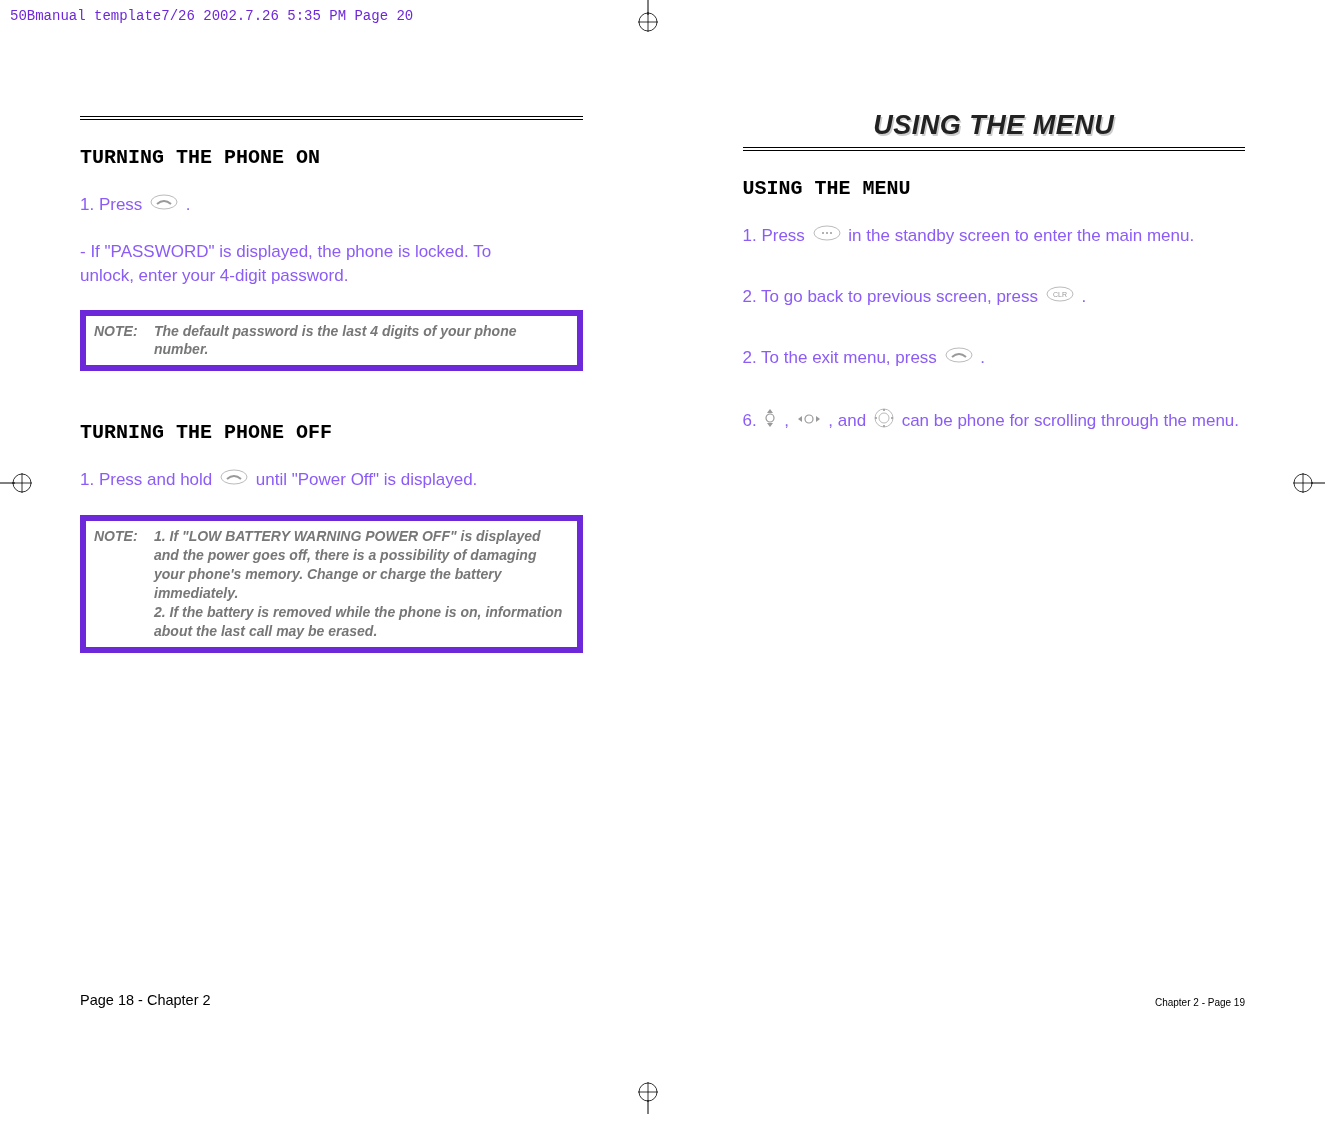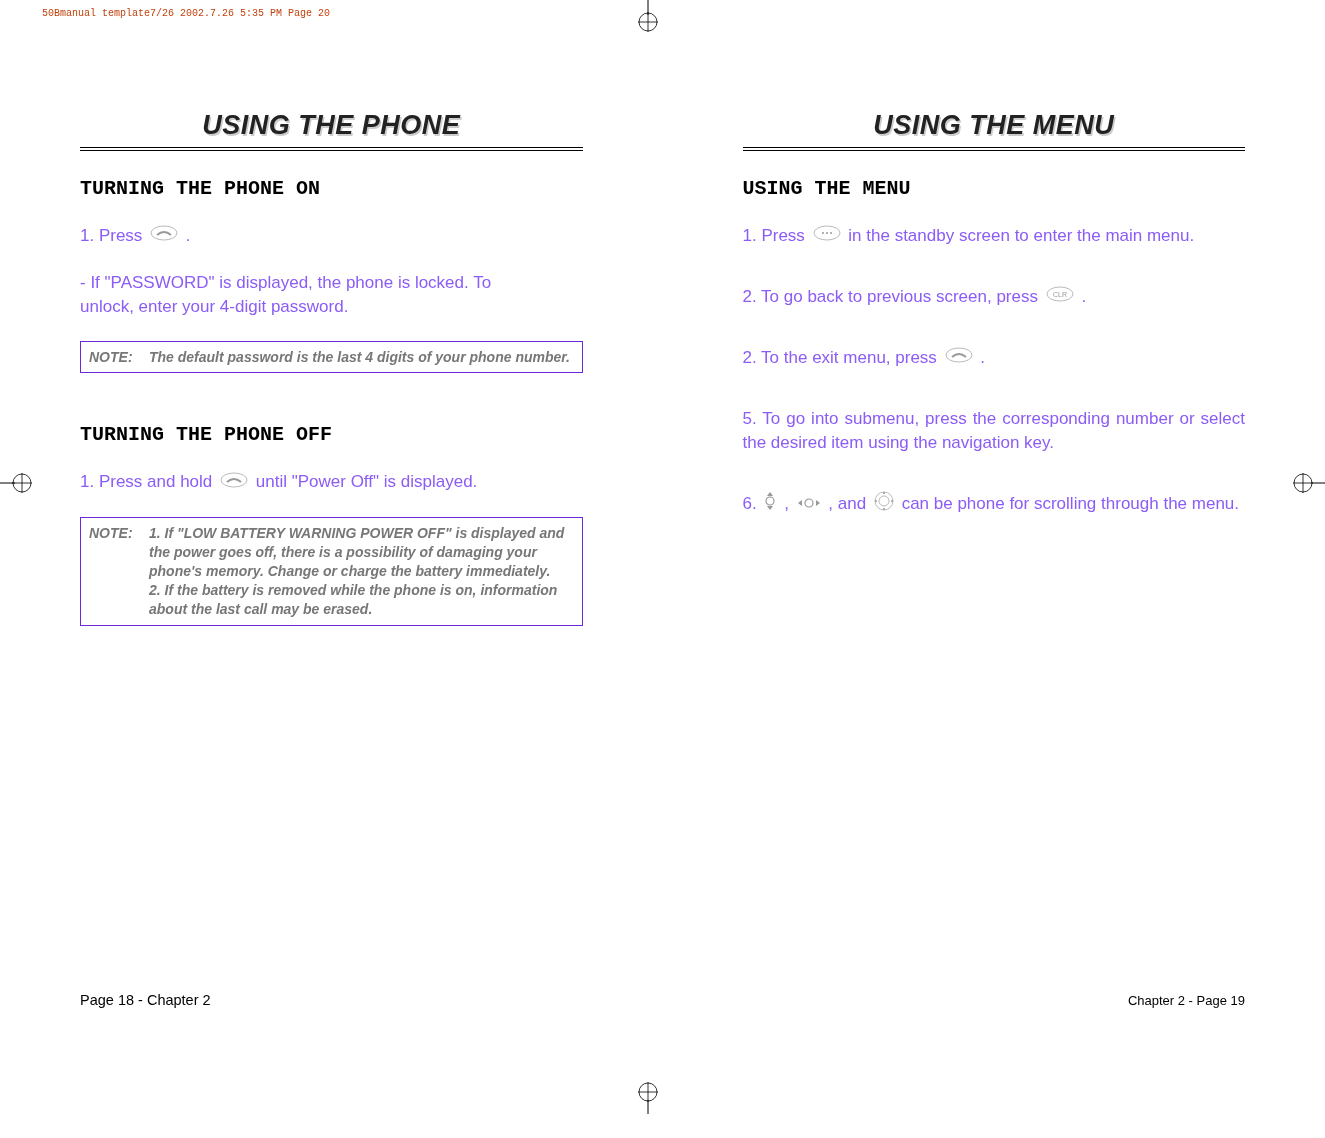--- a/index.html
+++ b/index.html
@@ -9,23 +9,22 @@
       width: 1325px;
       height: 1138px;
       position: relative;
       overflow: hidden;
     }
     .header-meta {
       position: absolute;
       top: 8px;
       left: 10px;
       font-family: "Courier New", monospace;
-      font-size: 10px;
-      color: #c2410c;
-      margin-left: 32px;
+      font-size: 14px;
+      color: #6d28d9;
     }
     .crop-mark-top {
       position: absolute;
       top: 0;
       left: 630px;
     }
     .crop-mark-bottom {
       position: absolute;
       bottom: 20px;
       left: 630px;
@@ -73,21 +72,21 @@
       margin-bottom: 24px;
       font-family: Liberation Mono, monospace;
     }
     .body-text {
       font-size: 17px;
       color: #8b5cf6;
       line-height: 1.4;
       margin-bottom: 22px;
     }
     .note-box {
-      border: 1px solid #6d28d9;
+      border: 6px solid #6d28d9;
       padding: 6px 8px;
       margin-top: 4px;
       margin-bottom: 40px;
       display: flex;
       font-style: italic;
       font-weight: bold;
       color: #777;
       font-size: 14px;
       line-height: 1.35;
     }
@@ -104,21 +103,21 @@
       position: absolute;
       left: 80px;
       bottom: 130px;
       font-size: 14.5px;
       color: #000;
     }
     .footer-right {
       position: absolute;
       right: 80px;
       bottom: 130px;
-      font-size: 13px;
+      font-size: 10px;
       color: #000;
     }
     .inline-icon {
       display: inline-block;
       vertical-align: middle;
       margin: 0 2px;
     }
     .body-block { margin-bottom: 36px; }
   </style>
 </head>
@@ -155,21 +154,20 @@
       <circle cx="14" cy="18" r="9" fill="none" stroke="#000" stroke-width="0.8"></circle>
       <line x1="4" y1="18" x2="24" y2="18" stroke="#000" stroke-width="0.8"></line>
       <line x1="14" y1="8" x2="14" y2="28" stroke="#000" stroke-width="0.8"></line>
       <line x1="22" y1="18" x2="36" y2="18" stroke="#000" stroke-width="1"></line>
     </svg>
 </span>
 
 <div class="page-wrapper">
 
   <div class="page">
-    <div class="section-title">USING THE PHONE</div>
     <hr class="title-rule">
 
     <div class="subheading">TURNING THE PHONE ON</div>
 
     <div class="body-text">
       <span>1. Press</span>
       <span class="inline-icon">
         <svg width="30" height="18">
             <ellipse cx="15" cy="9" rx="13" ry="7" fill="none" stroke="#bbb" stroke-width="1"></ellipse>
             <path d="M8 11 Q15 5 22 11" fill="none" stroke="#999" stroke-width="2"></path>
@@ -241,21 +239,20 @@
       <span>2. To the exit menu, press</span>
       <span class="inline-icon">
         <svg width="30" height="18">
             <ellipse cx="15" cy="9" rx="13" ry="7" fill="none" stroke="#bbb" stroke-width="1"></ellipse>
             <path d="M8 11 Q15 5 22 11" fill="none" stroke="#999" stroke-width="2"></path>
           </svg>
       </span>
       <span>.</span>
     </div>
 
-    <div class="body-text body-block" style="text-align:justify;">5. To go into submenu, press the corresponding number or select the desired item using the navigation key.</div>
 
     <div class="body-text body-block">
       <span>6.</span>
       <span class="inline-icon">
         <svg width="14" height="22">
             <circle cx="7" cy="11" r="4" fill="none" stroke="#999" stroke-width="1.2"></circle>
             <path d="M7 2 L4 6 L10 6 Z" fill="#999"></path>
             <path d="M7 20 L4 16 L10 16 Z" fill="#999"></path>
           </svg>
       </span>

